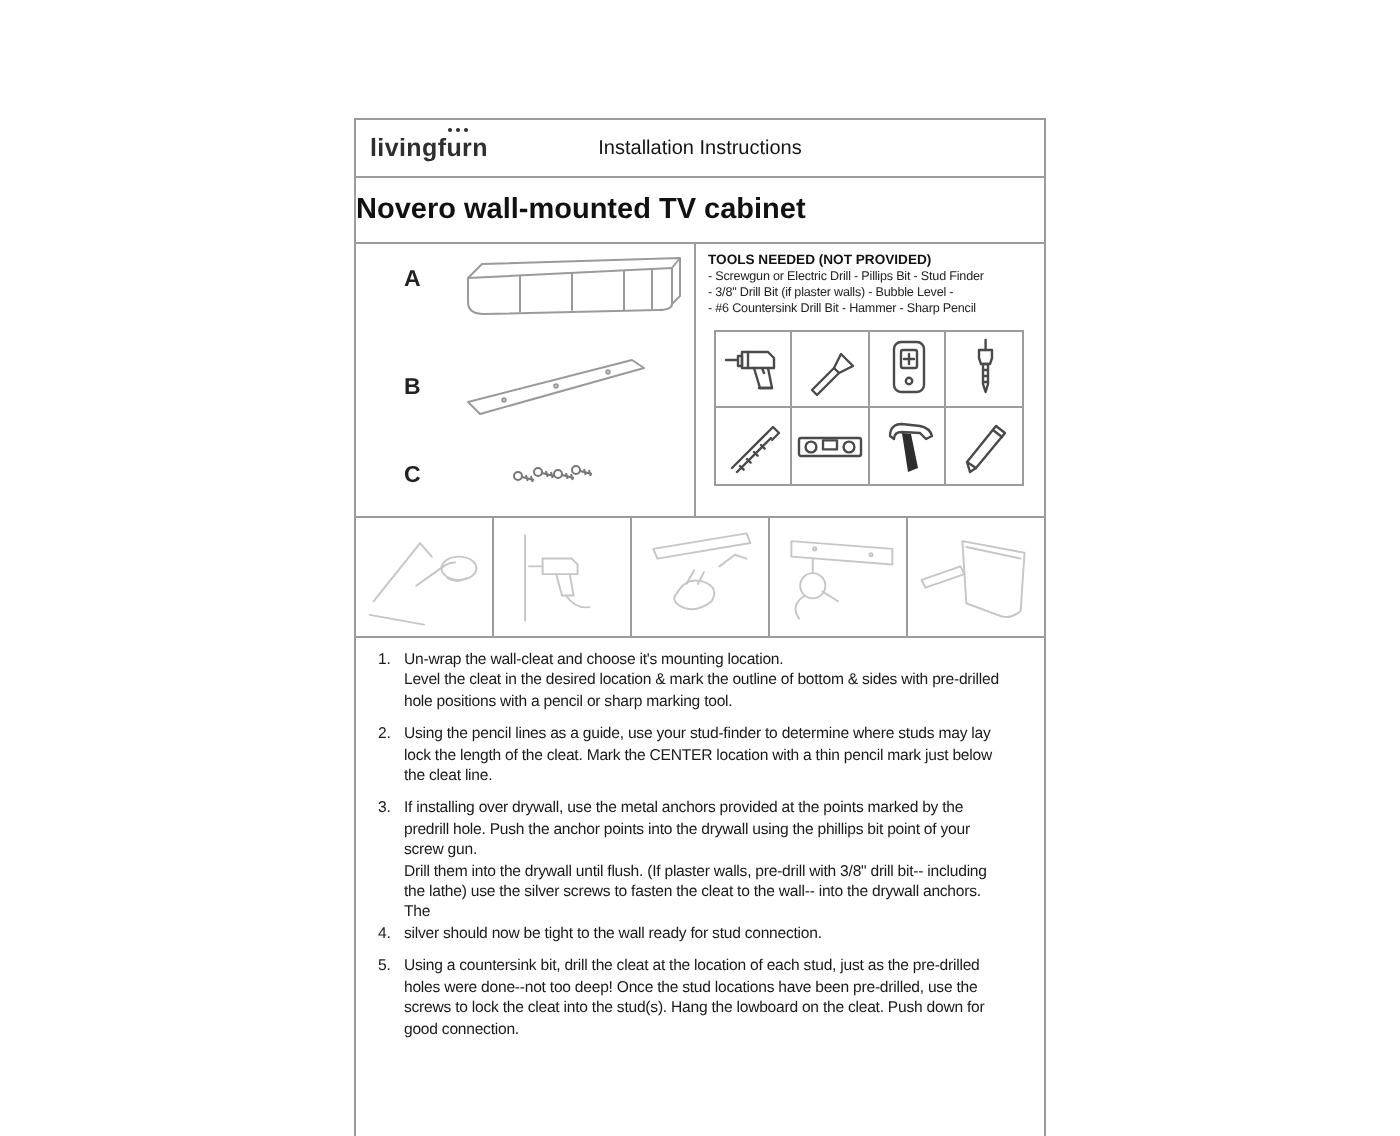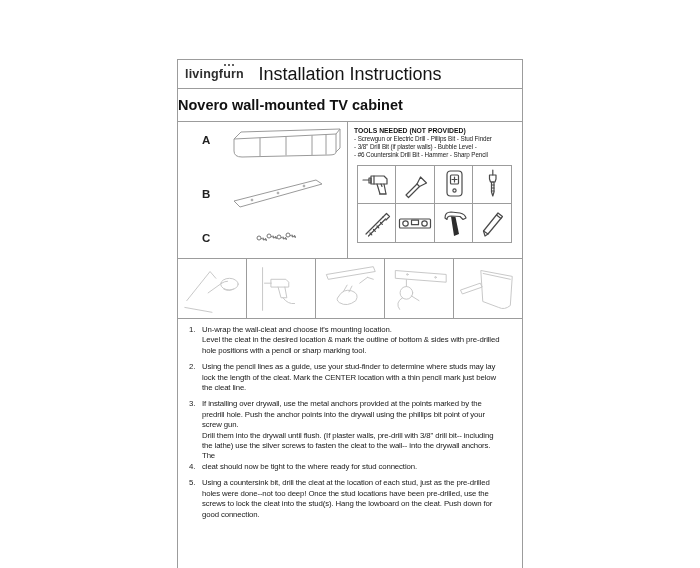--- a/index.html
+++ b/index.html
@@ -13,21 +13,21 @@
     border:1px solid #9c9c9c;box-sizing:border-box;background:#fff;margin-top:34px;
   }
   
   .header{height:28px;border-bottom:1px solid #9c9c9c;position:relative;
     display:flex;align-items:center;justify-content:center;}
   .logo{position:absolute;left:7px;top:7px;font-weight:bold;font-size:12.5px;
     color:#2e2e2e;letter-spacing:.2px;}
   .logo-dots{position:absolute;left:39px;top:-3px;width:2.2px;height:2.2px;
     border-radius:50%;background:#2e2e2e;
     box-shadow:4px 0 0 #2e2e2e, 8px 0 0 #2e2e2e;}
-  .header-title{font-size:18px;color:#141414;}
+  .header-title{font-size:10px;color:#141414;}
   
   .product-row{height:32px;border-bottom:1px solid #9c9c9c;display:flex;
     align-items:center;}
   .product-title{font-weight:bold;font-size:14.5px;color:#111;}
   
   .middle{height:137px;display:flex;border-bottom:1px solid #9c9c9c;box-sizing:border-box;}
   .parts{width:169px;position:relative;flex:none;}
   .part-label{position:absolute;font-weight:bold;font-size:11.5px;color:#222;}
   .lblA{left:24px;top:12px;} .lblB{left:24px;top:66px;} .lblC{left:24px;top:110px;}
   .figA{position:absolute;left:42px;top:4px;}
@@ -273,21 +273,21 @@
       <span class="step-num">3.</span>
       <span class="step-text">If installing over drywall, use the metal anchors provided at the points marked by the
 predrill hole. Push the anchor points into the drywall using the phillips bit point of your
 screw gun.
 Drill them into the drywall until flush. (If plaster walls, pre-drill with 3/8" drill bit-- including
 the lathe) use the silver screws to fasten the cleat to the wall-- into the drywall anchors.
 The</span>
     </div>
     <div class="step gap">
       <span class="step-num">4.</span>
-      <span class="step-text">cleat should now be tight to the where ready for stud connection.</span>
+      <span class="step-text">silver should now be tight to the wall ready for stud connection.</span>
     </div>
     <div class="step">
       <span class="step-num">5.</span>
       <span class="step-text">Using a countersink bit, drill the cleat at the location of each stud, just as the pre-drilled
 holes were done--not too deep! Once the stud locations have been pre-drilled, use the
 screws to lock the cleat into the stud(s). Hang the lowboard on the cleat. Push down for
 good connection.</span>
     </div>
   </div>
 

